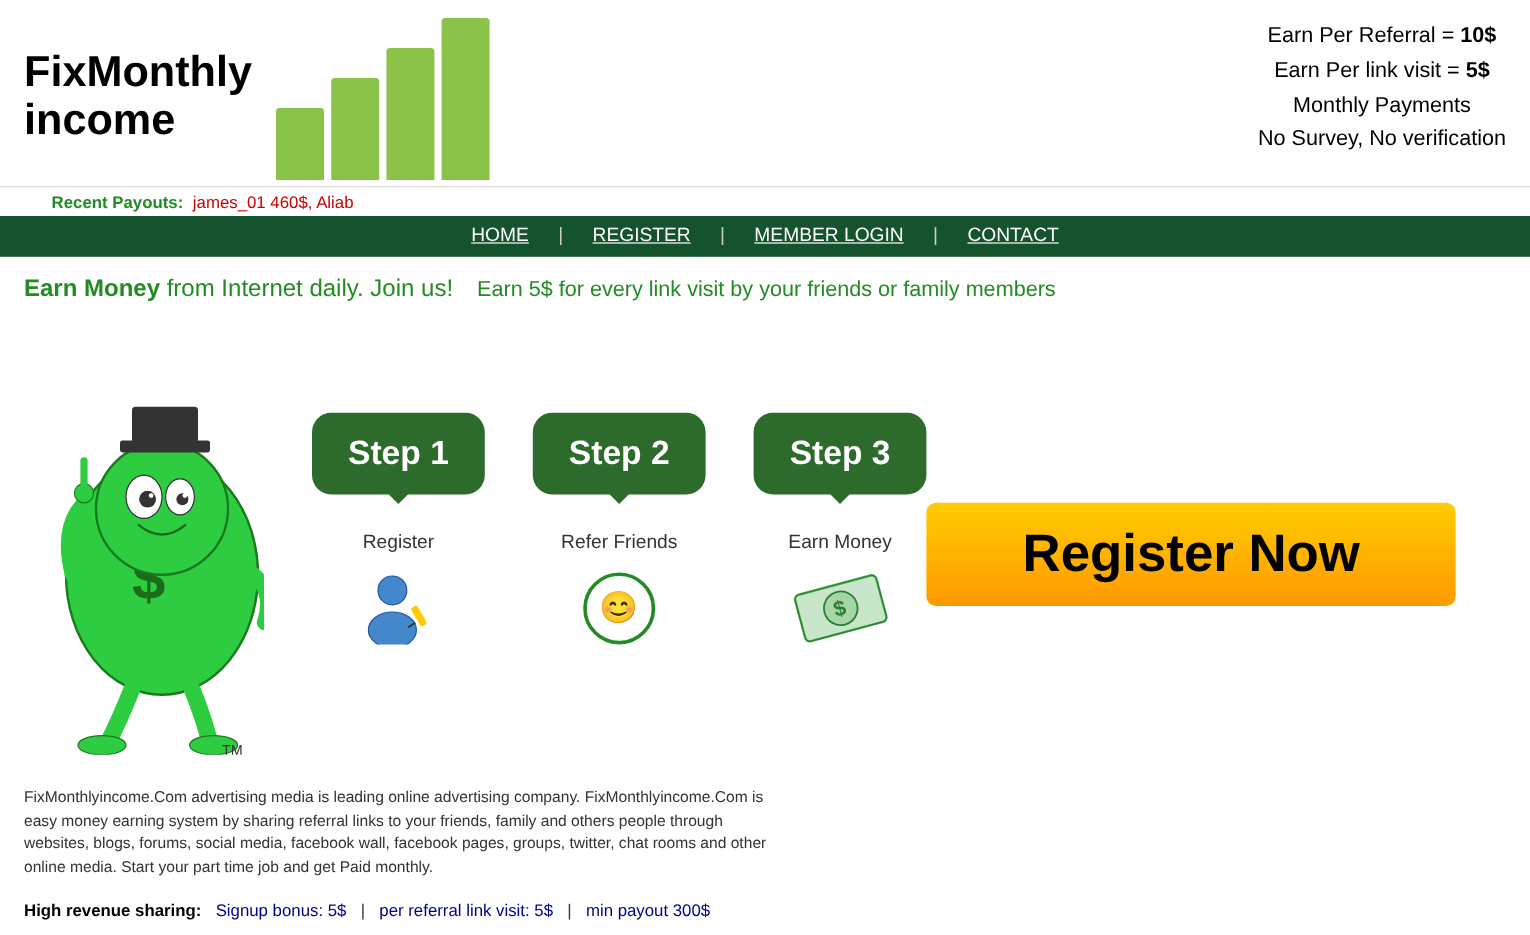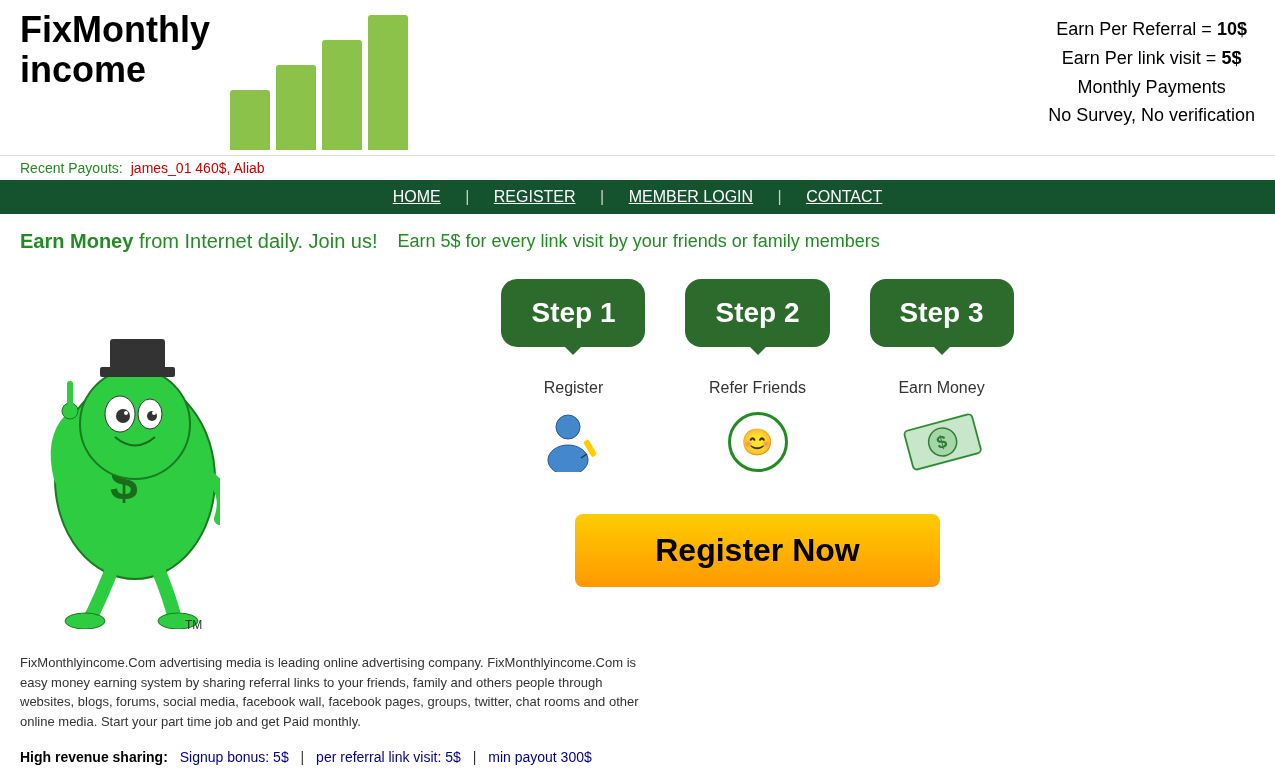--- a/index.html
+++ b/index.html
@@ -12,40 +12,40 @@
 
     
     .chart-icon { display: flex; align-items: flex-end; gap: 6px; margin: 5px 20px 0 20px; }
     .chart-bar { background: #8bc34a; width: 40px; border-radius: 3px 3px 0 0; }
 
     .earn-info { text-align: center; font-size: 18px; line-height: 1.6; padding-top: 5px; }
     .earn-info .bold { font-weight: bold; }
 
     
     .recent-payouts { background: #fff; border-top: 1px solid #ddd; padding: 4px 20px; display: flex; align-items: center; font-size: 14px; }
-    .recent-payouts .label { color: #228B22; font-weight: normal; margin-right: 8px; }
+    .recent-payouts .label { color: #228B22; font-weight: bold; margin-right: 8px; margin-left: 23px; }
     .recent-payouts .names { color: #cc0000; }
 
     
     .navbar { background: #14532d; padding: 8px 0; text-align: center; }
     .navbar a { color: #fff; text-decoration: underline; font-size: 16px; margin: 0 20px; }
     .navbar .sep { color: #ccc; font-size: 16px; }
 
     
     .banner { padding: 16px 20px; display: flex; align-items: center; gap: 20px; }
     .banner-left { color: #228B22; font-size: 20px; font-weight: normal; }
     .banner-left .highlight { font-weight: bold; }
     .banner-right { color: #228B22; font-size: 18px; }
 
     
     .main { display: flex; padding: 10px 20px; gap: 20px; }
     .mascot { width: 220px; flex-shrink: 0; }
 
     
-    .steps { flex: 1; display: flex; flex-direction: column; align-items: center; }
+    .steps { flex: 1; display: flex; flex-direction: row; align-items: center; }
     .steps-row { display: flex; gap: 40px; justify-content: center; margin-bottom: 20px; }
     .step { display: flex; flex-direction: column; align-items: center; }
 
     
     .speech-bubble {
       background: #2d6b2d;
       color: #fff;
       font-size: 28px;
       font-weight: bold;
       padding: 18px 30px;
@@ -72,38 +72,38 @@
       display: flex; align-items: center; justify-content: center;
       font-size: 26px;
     }
 
     
     .register-btn {
       background: linear-gradient(to bottom, #ffcc00, #ff9900);
       border: none;
       border-radius: 8px;
       padding: 18px 80px;
-      font-size: 32px;
+      font-size: 44px;
       font-weight: bold;
       color: #000;
       cursor: pointer;
       margin-top: 10px;
     }
 
     
     .footer-desc { padding: 10px 20px; font-size: 13px; color: #333; max-width: 660px; line-height: 1.5; }
 
     .high-revenue { padding: 8px 20px; font-size: 14px; }
     .high-revenue .label { font-weight: bold; }
     .high-revenue .values { color: #00008B; }
     .high-revenue .sep { color: #333; margin: 0 8px; }
 
     .how-to { padding: 8px 20px; font-size: 15px; font-weight: bold; }
 
-    .header-left { display: flex; align-items: flex-start; }
+    .header-left { display: flex; align-items: center; }
   </style>
 </head>
 <body>
 
 <div class="header">
   <div class="header-left">
     <div class="logo">
       <span>FixMonthly</span>
       <span>income</span>
     </div>

